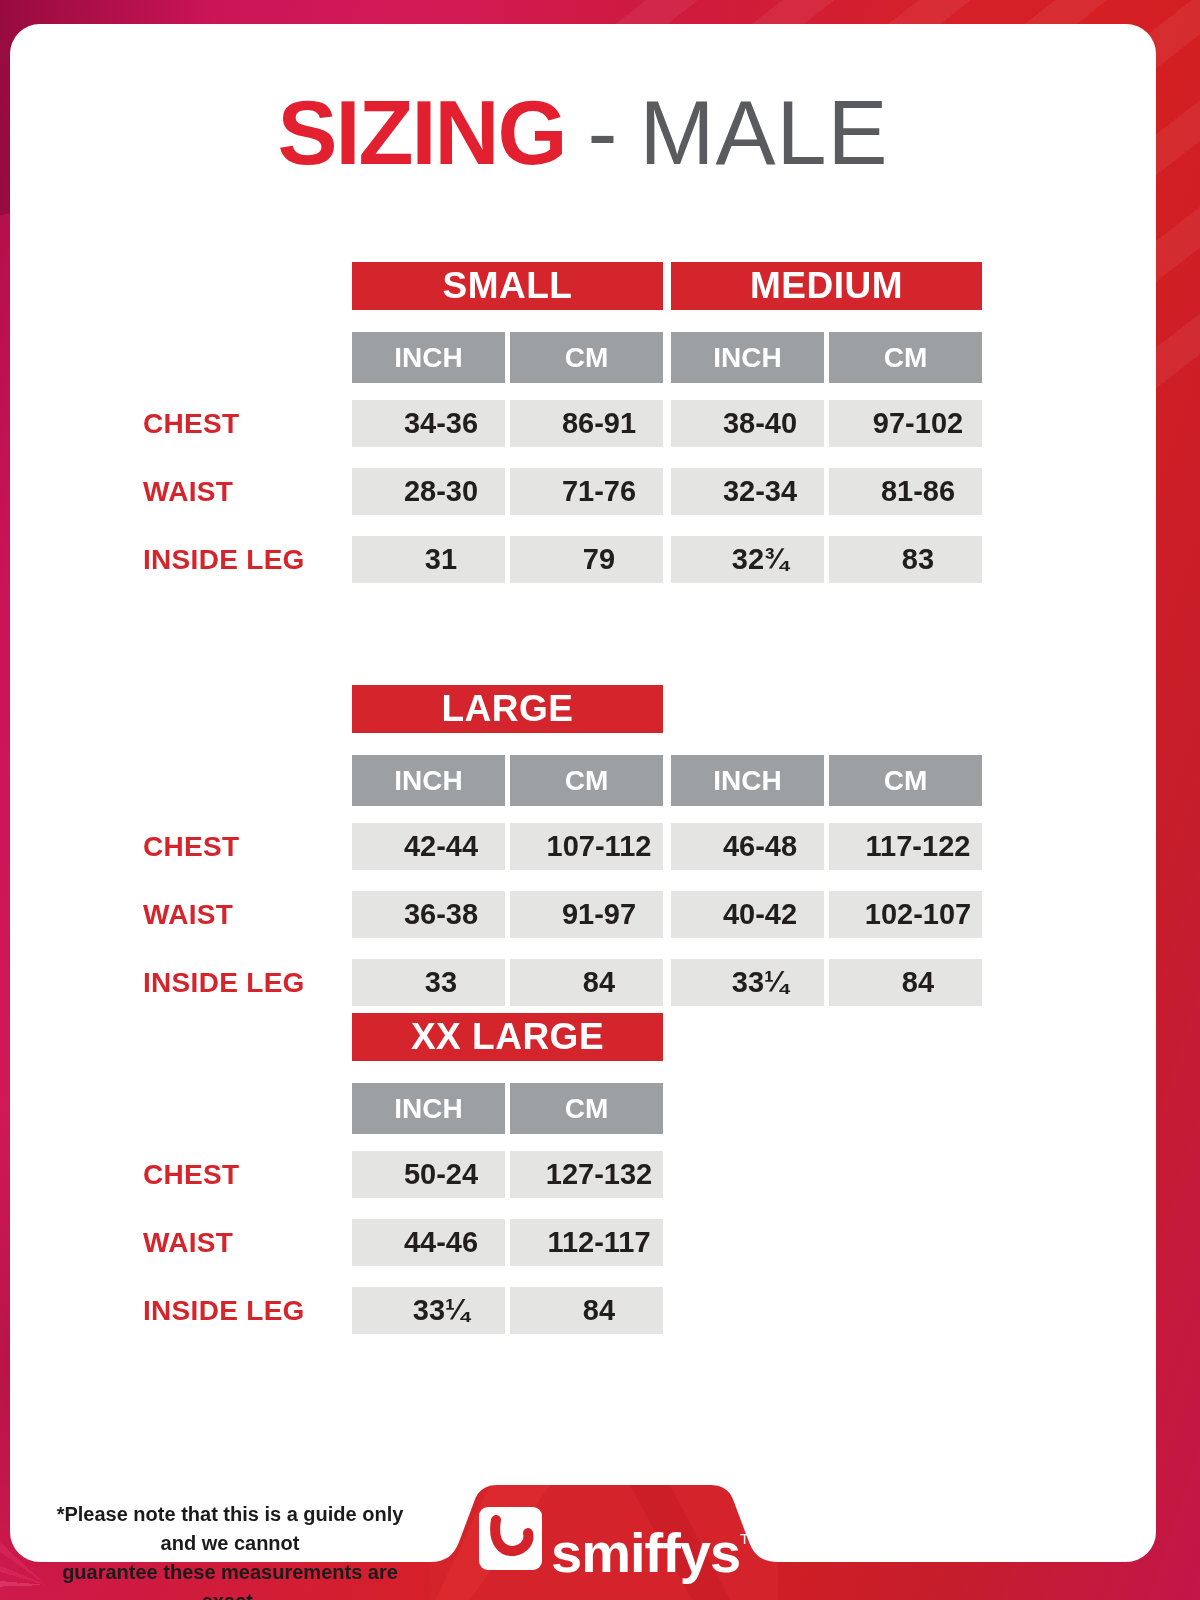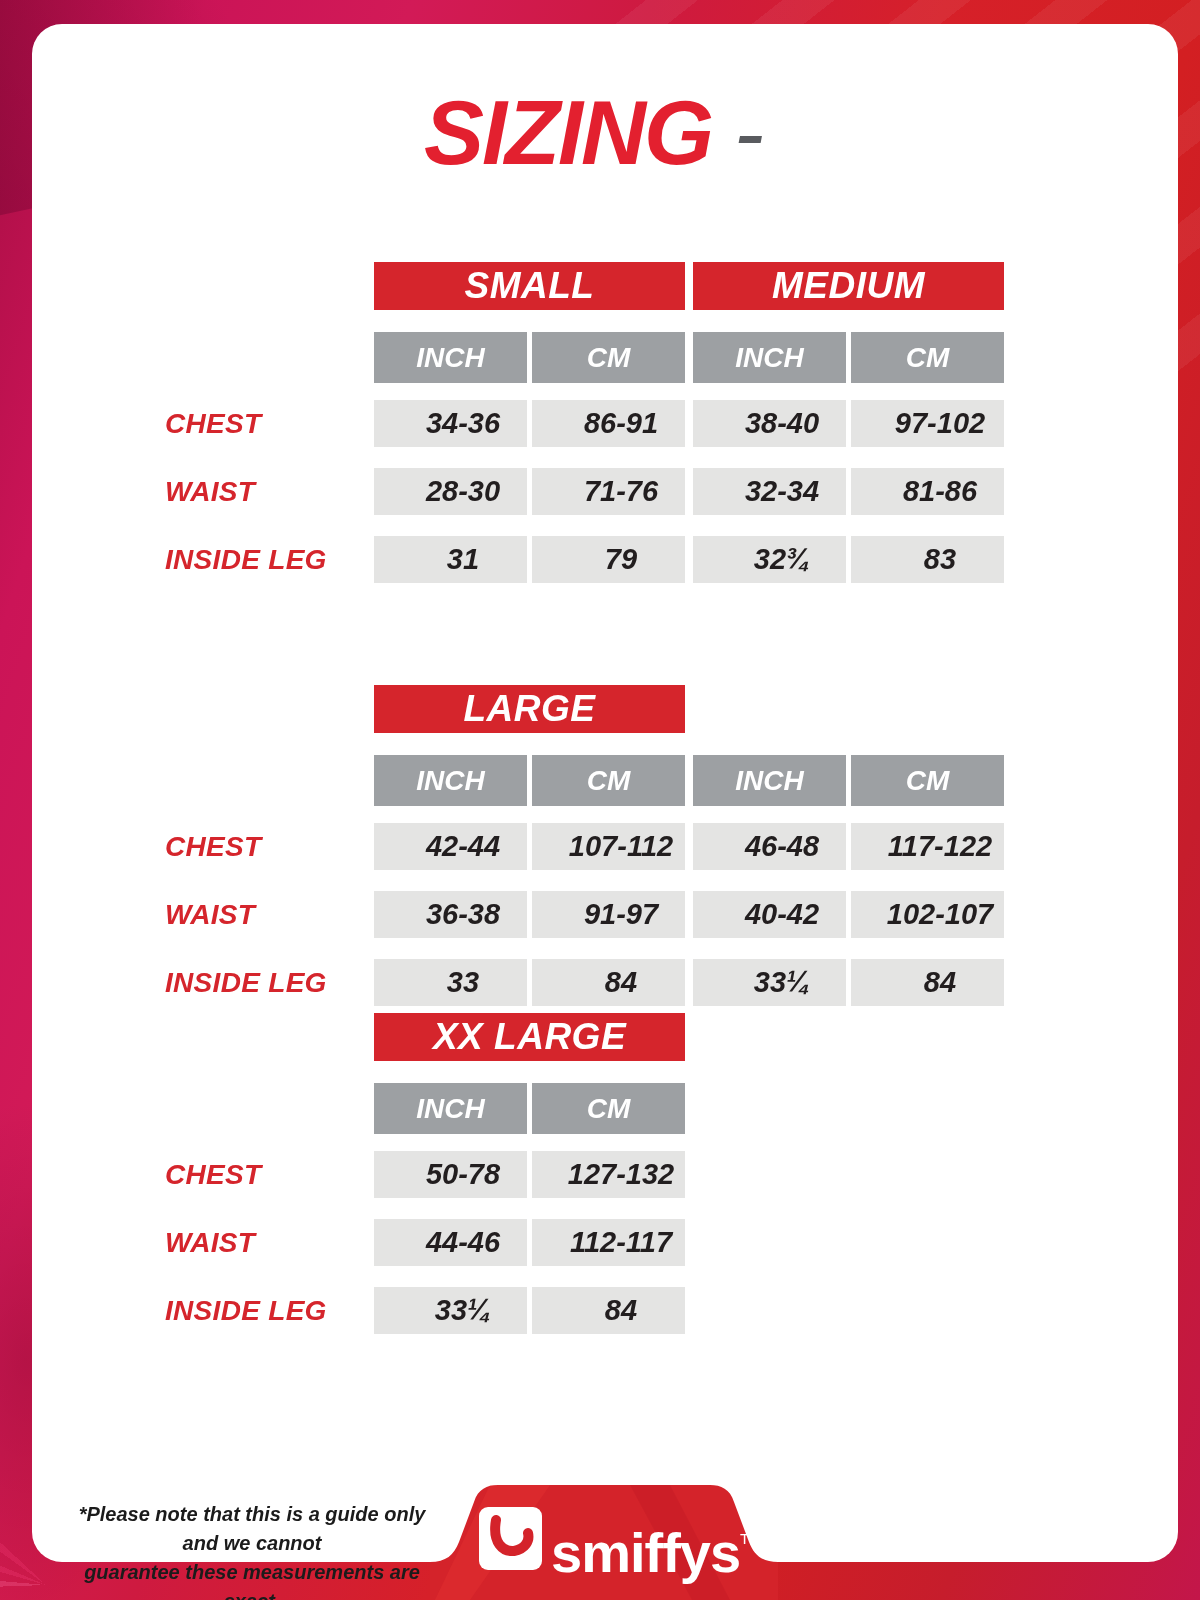--- a/index.html
+++ b/index.html
@@ -42,22 +42,22 @@
     left:-70px;top:1100px;width:240px;height:520px;
     background:radial-gradient(ellipse at 40% 50%, rgba(110,0,40,0.28), rgba(110,0,40,0) 70%);
   }
   .wedge-top-left{
     left:-60px;top:-120px;width:420px;height:300px;
     background:linear-gradient(70deg, rgba(90,0,40,0.35), rgba(90,0,40,0) 65%);
     transform:rotate(-12deg);
   }
   
   .card{
-    position:absolute;left:32px;top:24px;width:1146px;height:1538px;
-    background:var(--white);border-radius:30px;font-style:italic;
+    position:absolute;left:10px;top:24px;width:1146px;height:1538px;
+    background:var(--white);border-radius:30px;
   }
   
   .title{
     position:absolute;top:62px;left:0;width:100%;
     display:flex;justify-content:center;align-items:baseline;
     font-size:90px;line-height:1.05;white-space:nowrap;
   }
   .t-primary{color:var(--title-red);font-weight:800;letter-spacing:-2px;}
   .t-sep{color:var(--title-grey);font-weight:400;margin:0 22px;}
   .t-secondary{color:var(--title-grey);font-weight:400;letter-spacing:1px;}
@@ -120,20 +120,21 @@
   <div class="ray ray-top-right"></div>
   <div class="ray fan-bottom-left"></div>
   <div class="ray blob-left"></div>
 </div>
 
 <div class="card">
 
   <h1 class="title">
     <span class="t-primary">SIZING</span>
     <span class="t-sep">-</span>
+    <span class="t-secondary">MALE</span>
   </h1>
 
   <section class="size-table t1">
     <div class="hdr-size g1">SMALL</div>
     <div class="hdr-size g2">MEDIUM</div>
 
     <div class="hdr-unit c1">INCH</div>
     <div class="hdr-unit c2">CM</div>
     <div class="hdr-unit c3">INCH</div>
     <div class="hdr-unit c4">CM</div>
@@ -184,21 +185,21 @@
     <div class="cell r3 c4">84</div>
   </section>
 
   <section class="size-table t3">
     <div class="hdr-size g1">XX LARGE</div>
 
     <div class="hdr-unit c1">INCH</div>
     <div class="hdr-unit c2">CM</div>
 
     <div class="row-label r1">CHEST</div>
-    <div class="cell r1 c1">50-78</div>
+    <div class="cell r1 c1">50-24</div>
     <div class="cell r1 c2">127-132</div>
 
     <div class="row-label r2">WAIST</div>
     <div class="cell r2 c1">44-46</div>
     <div class="cell r2 c2">112-117</div>
 
     <div class="row-label r3">INSIDE LEG</div>
     <div class="cell r3 c1">33¼</div>
     <div class="cell r3 c2">84</div>
   </section>

